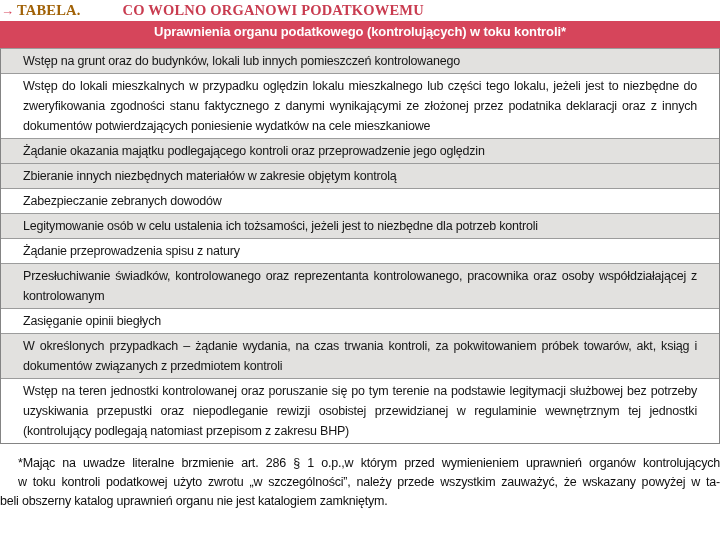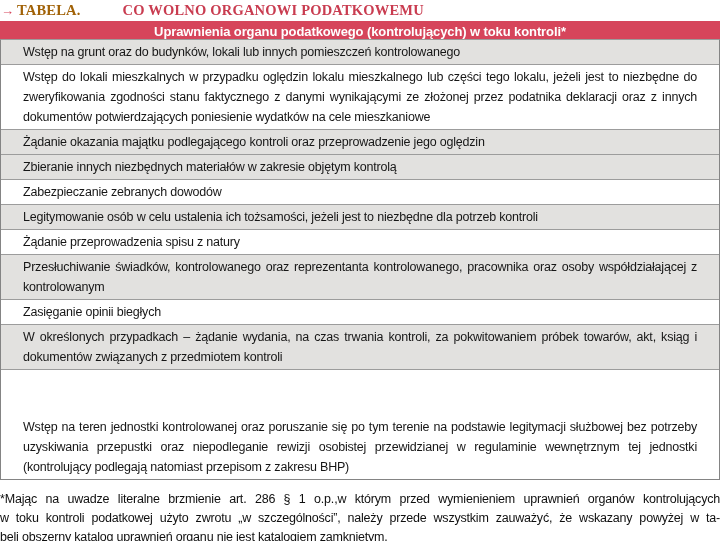--- a/index.html
+++ b/index.html
@@ -39,48 +39,48 @@
   .kicker { color: #a16207; margin-right: 6px; }
   .title  { color: var(--accent-dark); margin-left: 36px; }
 
   
   .table { width: 720px; margin-top: 1px; }
   .thead {
     background: var(--accent);
     color: #ffffff;
     font-weight: 700;
     font-size: 13px;
-    height: 18px;
+    height: 27px;
     line-height: 21px;
     text-align: center;
     letter-spacing: -0.1px;
   }
   .tbody { border: 1px solid #848484; border-top: 1px solid #9c9c9c; }
   .row {
     padding: 2px 22px;
     font-size: 12.5px;
     line-height: 20px;
     letter-spacing: -0.2px;
     color: #161616;
     text-align: justify;
     border-bottom: 1px solid #9c9c9c;
     background: #ffffff;
   }
-  .row:last-child { border-bottom: none; margin-top: 45px; }
+  .row:last-child { border-bottom: none; }
   .row.shade { background: var(--shade); }
 
   
   .footnote {
     margin-top: 10px;
     font-size: 12.5px;
     line-height: 19px;
     letter-spacing: -0.2px;
     color: #0f0f0f;
   }
-  .fn-line.just { text-align: justify; text-align-last: justify; }
+  .fn-line.just { text-align: justify; text-align-last: justify; padding-left: 18px; }
 </style>
 </head>
 <body style="--accent: #d6455b; --accent-dark: #c93c50; --shade: #e2e1df;">
 
 <div class="page">
 
   <div class="title-bar">
     <span class="arrow">→</span>
     <span class="kicker">TABELA.</span>
     <span class="title">CO WOLNO ORGANOWI PODATKOWEMU</span>

